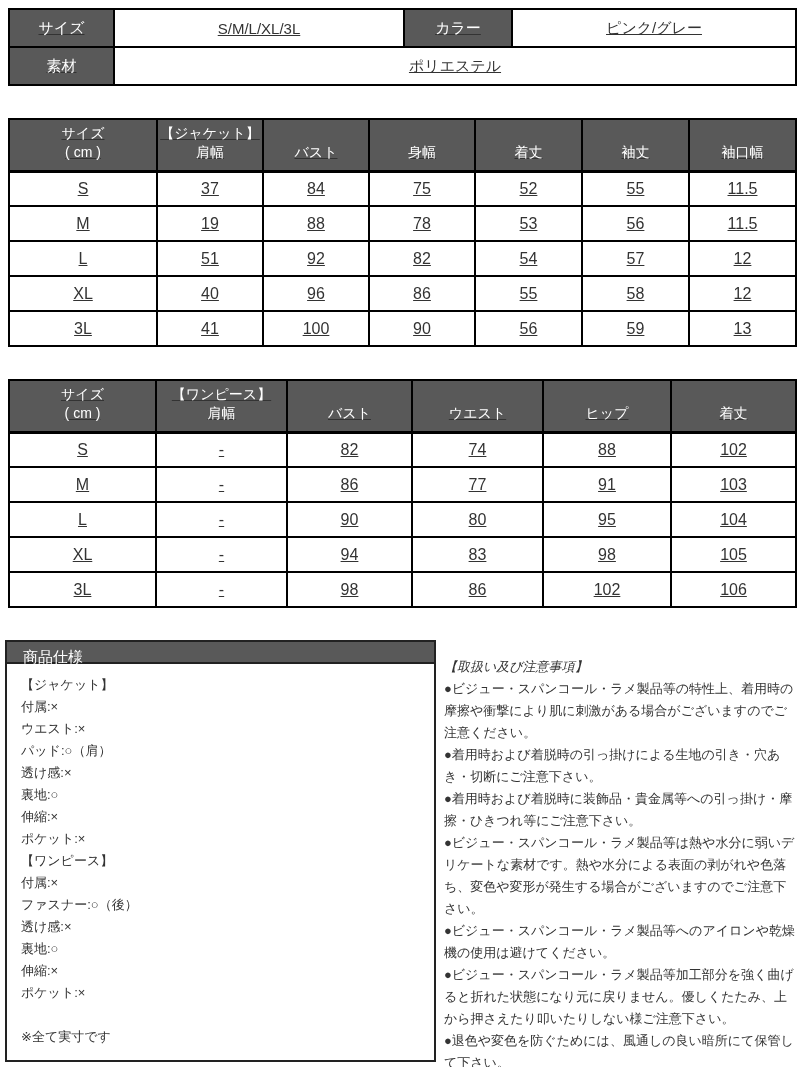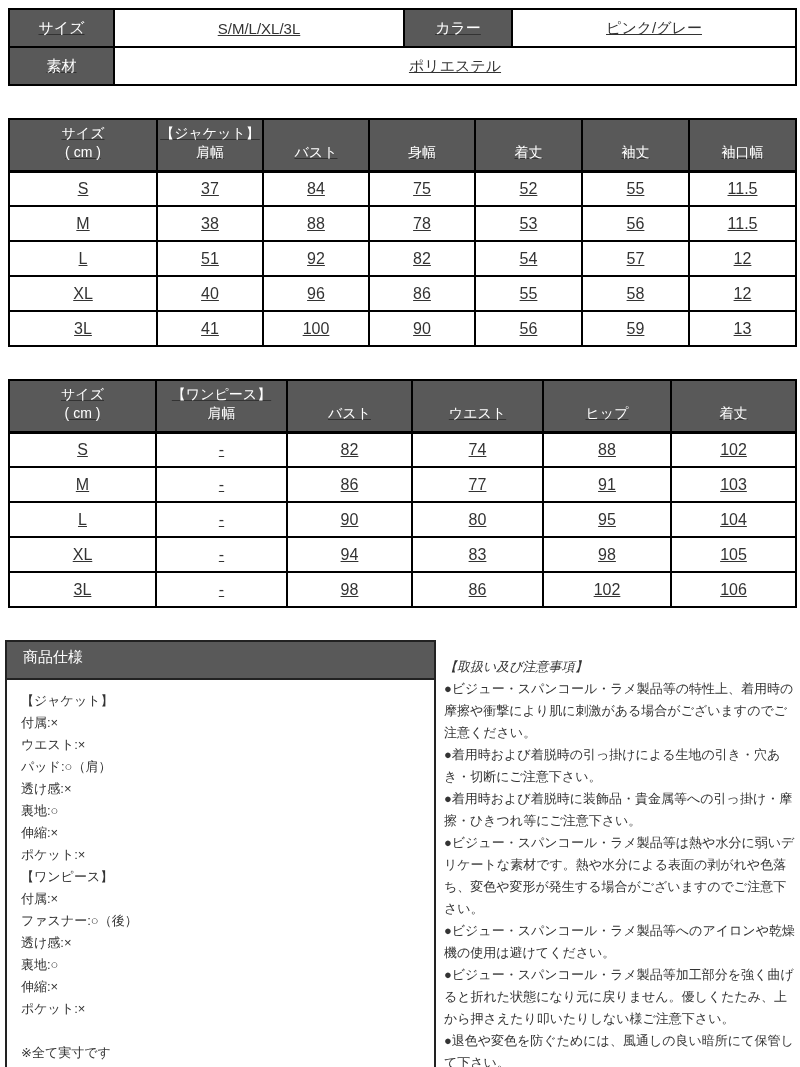--- a/index.html
+++ b/index.html
@@ -56,21 +56,21 @@
   .bottom { display: flex; margin-top: 28px; margin-left: -3px; }
   .spec-panel {
     width: 432px;
     border: 2px solid #222222;
     align-self: flex-start;
   }
   .spec-header {
     background: #595959;
     color: #ffffff;
     font-size: 15px;
-    height: 38px;
+    height: 22px;
     line-height: 30px;
     padding-left: 16px;
     border-bottom: 2px solid #222222;
   }
   .spec-body { padding: 10px 14px 12px 14px; font-size: 13px; }
   .spec-line { min-height: 22px; line-height: 22px; white-space: pre-line; }
 
   .notes-panel {
     width: 352px;
     margin-left: 8px;
@@ -136,21 +136,21 @@
           <td>S</td>
           <td>37</td>
           <td>84</td>
           <td>75</td>
           <td>52</td>
           <td>55</td>
           <td>11.5</td>
         </tr>
         <tr>
           <td>M</td>
-          <td>38</td>
+          <td>19</td>
           <td>88</td>
           <td>78</td>
           <td>53</td>
           <td>56</td>
           <td>11.5</td>
         </tr>
         <tr>
           <td>L</td>
           <td>51</td>
           <td>92</td>

